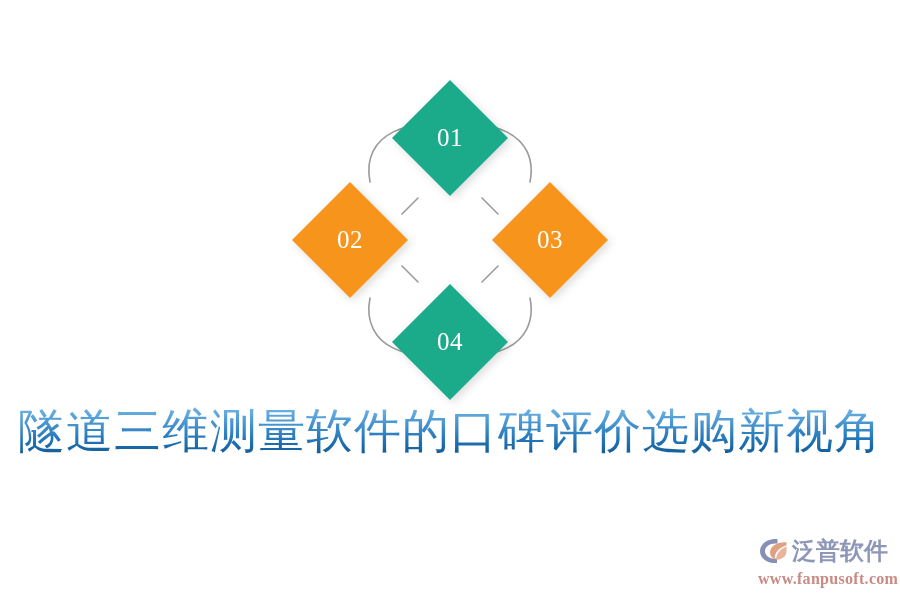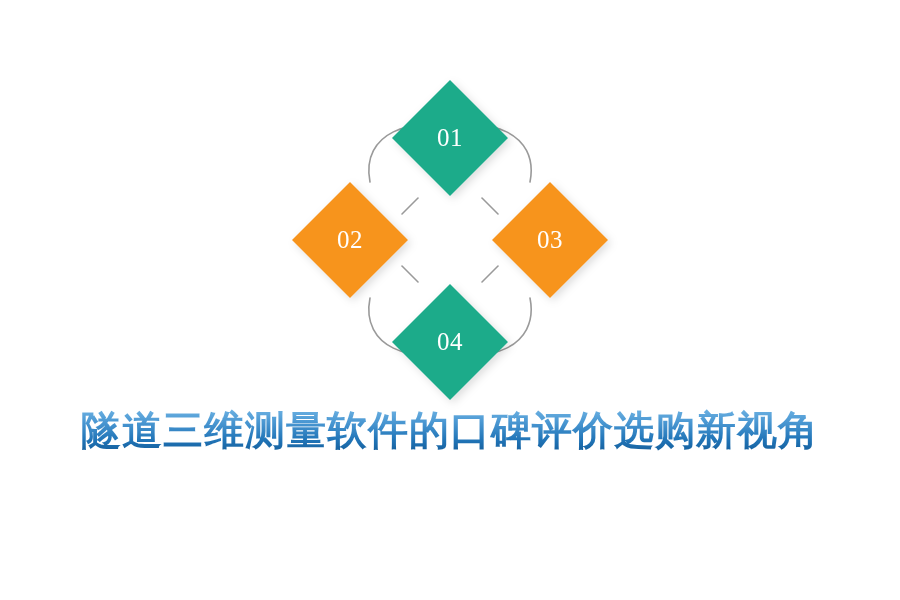--- a/index.html
+++ b/index.html
@@ -52,23 +52,23 @@
   #title {
     position: absolute;
     left: 0;
     top: 404px;
     width: 900px;
     text-align: center;
   }
   #title-text {
     display: inline-block;
     font-family: "Liberation Serif", "DejaVu Serif", serif;
-    font-size: 40px;
+    font-size: 47px;
     line-height: 54px;
-    font-weight: 700;
+    font-weight: 400;
     letter-spacing: 1px;
     white-space: nowrap;
     background: linear-gradient(to bottom, #79bbe8 0%, #4a97d2 34%, #2175b8 66%, #10558f 100%);
     -webkit-background-clip: text;
     background-clip: text;
     color: transparent;
     -webkit-text-fill-color: transparent;
   }
 
   
@@ -161,14 +161,30 @@
         <rect x="139" y="231" width="82" height="82" transform="rotate(45 180 272)" fill="#1aab8a"></rect>
       </g>
       <text class="node-label" x="180" y="274">04</text>
     </svg>
   </div>
 
   <div id="title">
     <span id="title-text">隧道三维测量软件的口碑评价选购新视角</span>
   </div>
 
+  <div id="watermark">
+    <div id="wm-row">
+      <svg id="wm-mark" viewBox="0 0 32 30" xmlns="http://www.w3.org/2000/svg" aria-hidden="true">
+
+        <path d="M20.5,3.2 C11.5,2.4 3.0,7.5 3.0,15.2 C3.0,22.6 11.0,27.8 20.0,27.0
+                 L20.0,22.6 C13.6,23.4 8.0,20.2 8.0,15.2 C8.0,10.0 13.8,6.6 20.5,7.6 Z" fill="#8790b4"></path>
+
+        <path d="M29.5,6.2 C20.0,5.6 13.0,10.2 13.0,16.4 C13.0,19.6 15.0,22.2 18.0,23.6
+                 C17.2,20.0 19.0,15.6 23.0,12.6 C25.4,10.8 27.8,9.6 29.5,9.2 Z" fill="#e0a183"></path>
+        <path d="M29.5,10.6 C26.0,11.8 22.4,14.6 20.6,17.8 C19.4,20.0 19.0,22.0 19.4,23.8
+                 C24.6,24.0 29.5,20.4 29.5,15.6 Z" fill="#e8b49b"></path>
+      </svg>
+      <span id="wm-brand">泛普软件</span>
+    </div>
+    <div id="wm-url">www.fanpusoft.com</div>
+  </div>
 
 </div>
 
 </body></html>

